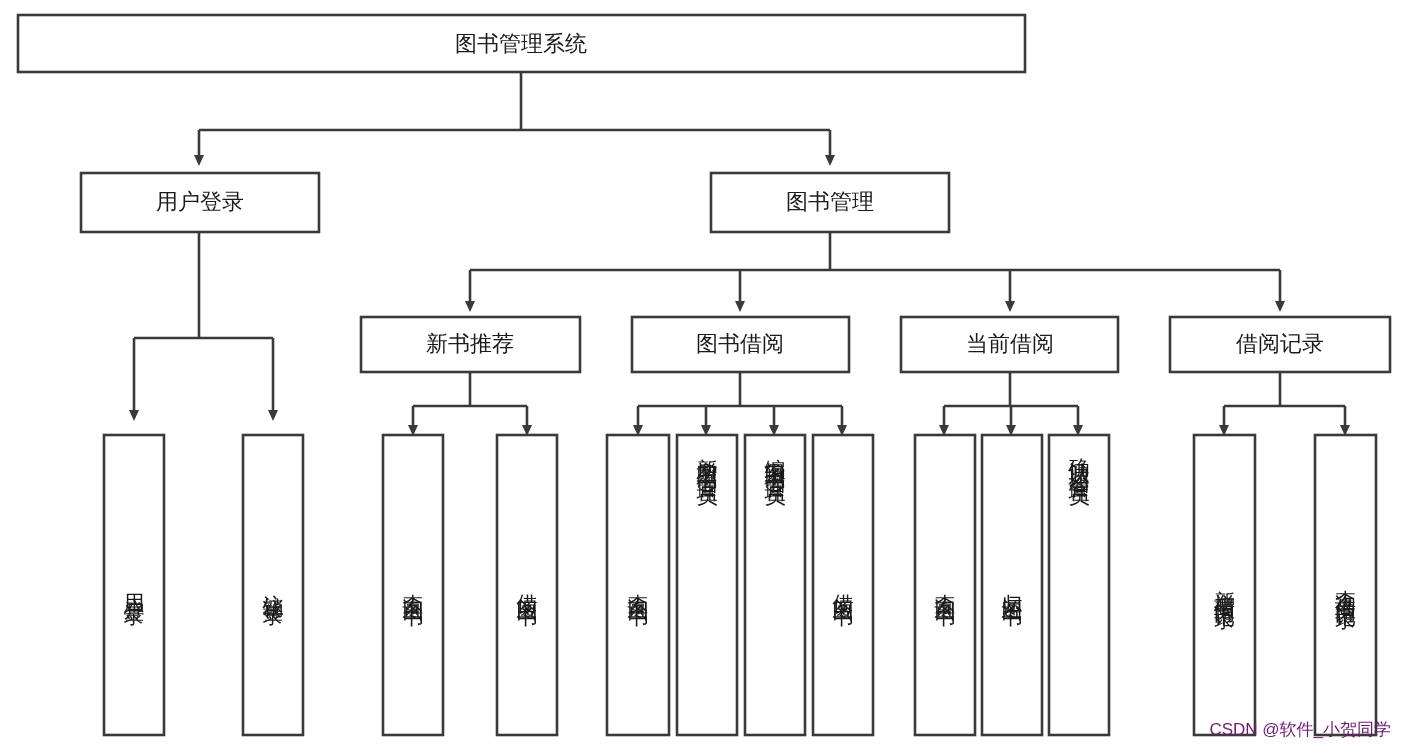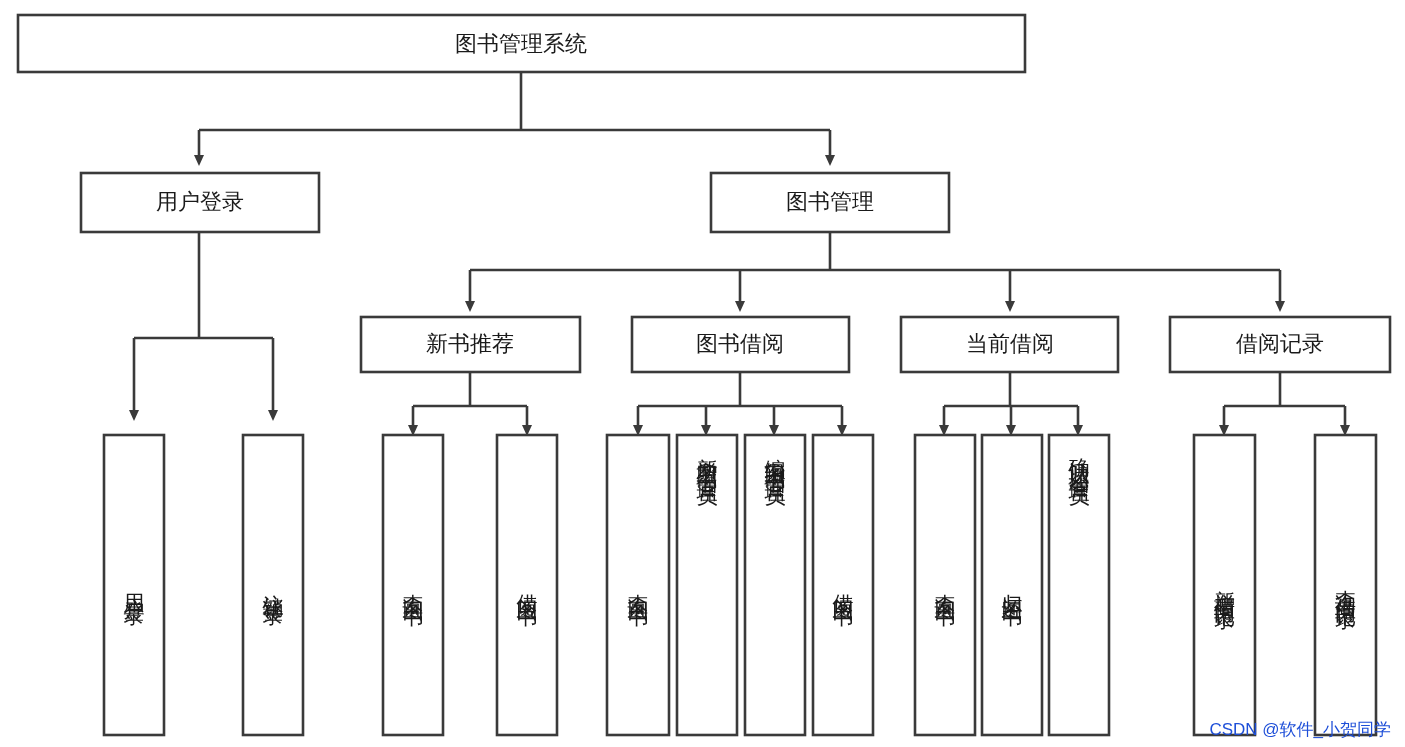--- a/index.html
+++ b/index.html
@@ -64,21 +64,21 @@
     color: #1a1a1a;
     letter-spacing: 4px;
     white-space: nowrap;
   }
   .watermark {
     position: absolute;
     right: 14px;
     bottom: 6px;
     font-family: "Liberation Sans", "DejaVu Sans", sans-serif;
     font-size: 17px;
-    color: #1d4ed8;
+    color: #701a75;
     white-space: nowrap;
     user-select: none;
   }
 </style>
 </head>
 <body>
 
 <div id="diagram-root">
 
   <svg class="diagram-svg" viewBox="0 0 1405 747">

